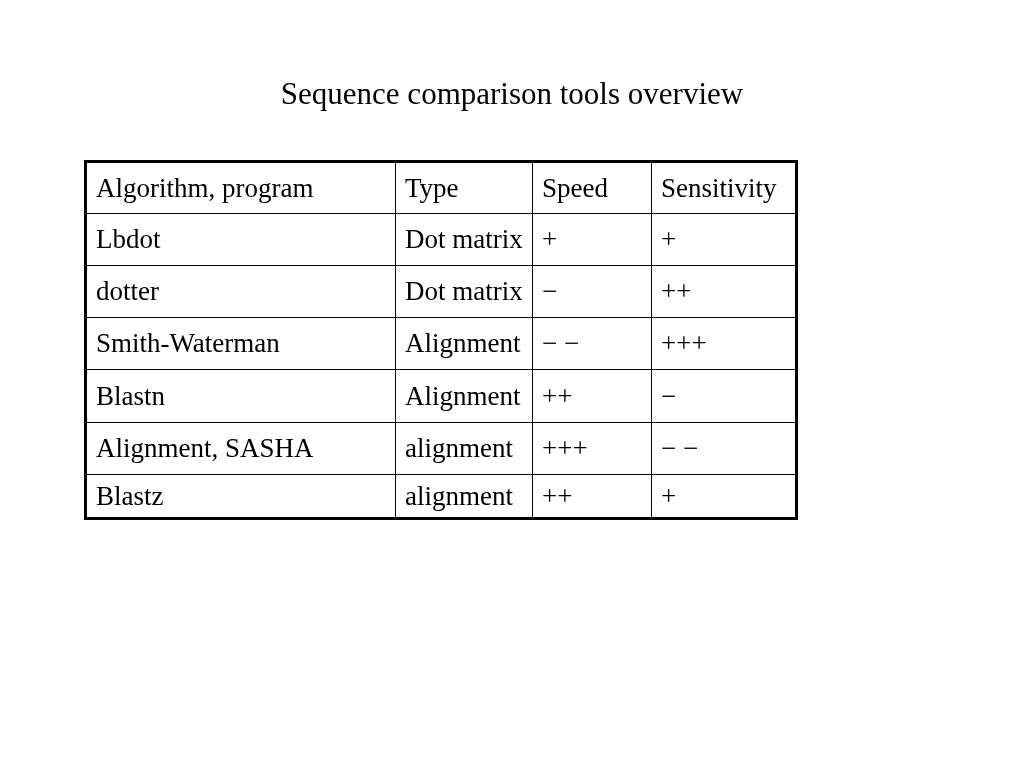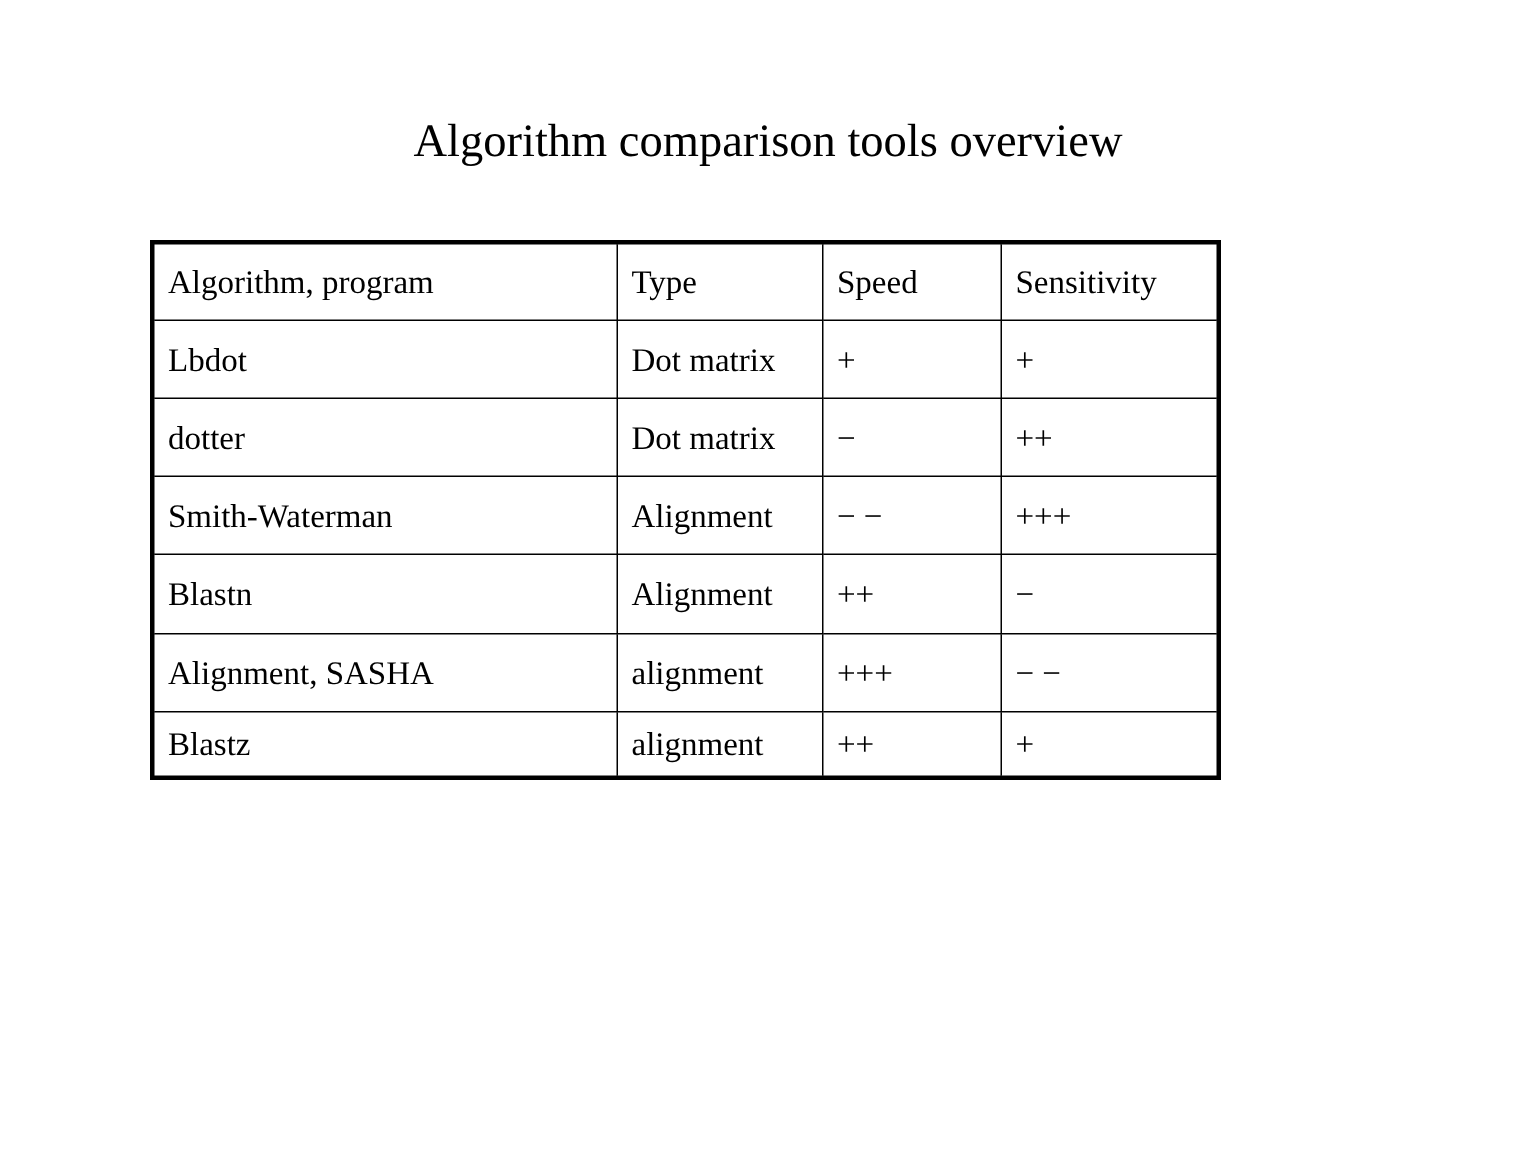--- a/index.html
+++ b/index.html
@@ -22,27 +22,27 @@
     left: 0;
     width: 100%;
     text-align: center;
     font-size: 31px;
     line-height: 36px;
     color: #000000;
     letter-spacing: 0px;
   }
   table.comparison {
     position: absolute;
-    left: 100px;
+    left: 84px;
     top: 160px;
     width: 711px;
     border-collapse: collapse;
     table-layout: fixed;
     border: 3px solid #000000;
-    font-size: 22px;
+    font-size: 27px;
   }
   table.comparison td,
   table.comparison th {
     border: 1.5px solid #000000;
     padding: 0 9px;
     font-weight: normal;
     text-align: left;
     vertical-align: middle;
     overflow: hidden;
     white-space: nowrap;
@@ -52,21 +52,21 @@
   table.comparison tr:nth-child(5) { height: 53px; }
   table.comparison tr:nth-child(7) { height: 44px; }
   table.comparison tr:nth-child(8) { height: 50px; }
   table.comparison tr:nth-child(9) { height: 54px; font-family: Liberation Mono, monospace; }
 </style>
 </head>
 <body>
 
 <div class="slide">
 
-  <div class="slide-title">Algorithm comparison tools overview</div>
+  <div class="slide-title">Sequence comparison tools overview</div>
 
   <table class="comparison">
     <colgroup>
       <col style="width:310px">
       <col style="width:137px">
       <col style="width:119px">
       <col style="width:145px">
     </colgroup>
     <tbody>
       <tr>

